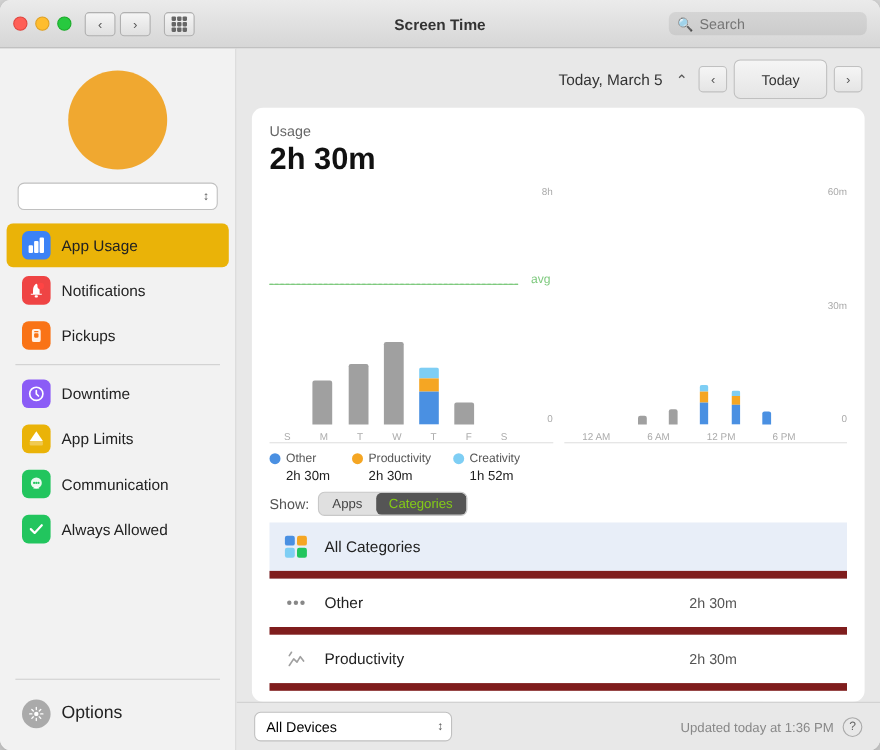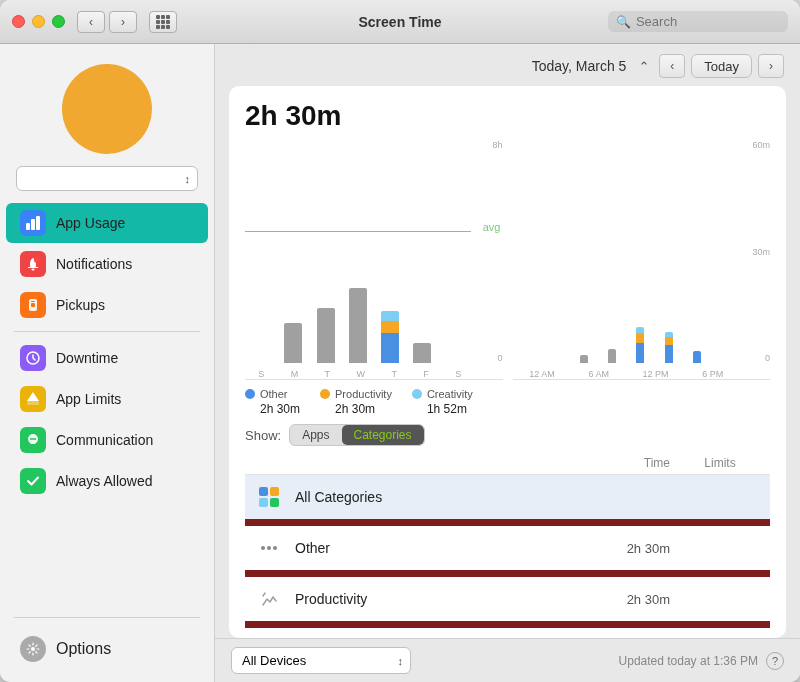--- a/index.html
+++ b/index.html
@@ -170,21 +170,21 @@
     .sidebar-item {
       display: flex;
       align-items: center;
       padding: 7px 14px;
       cursor: pointer;
       border-radius: 6px;
       margin: 0 6px 1px;
       gap: 10px;
     }
     .sidebar-item.active {
-      background: #14b8a6;
+      background: #eab308;
     }
     .sidebar-item-icon {
       width: 26px;
       height: 26px;
       border-radius: 6px;
       display: flex;
       align-items: center;
       justify-content: center;
       font-size: 15px;
       flex-shrink: 0;
@@ -258,28 +258,28 @@
       border: 1px solid #c0c0c0;
       border-radius: 4px;
       display: flex;
       align-items: center;
       justify-content: center;
       cursor: pointer;
       font-size: 12px;
       color: #555;
     }
     .today-btn {
-      padding: 3px 12px;
+      padding: 3px 24px;
       background: linear-gradient(to bottom, #f5f5f5, #e5e5e5);
       border: 1px solid #c0c0c0;
       border-radius: 6px;
       font-size: 13px;
       color: #333;
       cursor: pointer;
-      height: 24px;
+      height: 36px;
       display: flex;
       align-items: center;
     }
     .chart-area {
       margin: 0 14px;
       background: white;
       border-radius: 10px;
       padding: 14px 16px 10px;
       flex: 1;
       display: flex;
@@ -651,20 +651,21 @@
 
       <div class="date-nav">
         <span class="date-label">Today, March 5</span>
         <span style="font-size:13px;color:#555;margin-right:4px">⌃</span>
         <div class="date-nav-btn">‹</div>
         <div class="today-btn">Today</div>
         <div class="date-nav-btn">›</div>
       </div>
 
       <div class="chart-area">
+        <div class="usage-label">Usage</div>
         <div class="usage-value">2h 30m</div>
 
         <div class="chart-container">
 
           <div class="chart-weekly" style="position:relative;min-height:130px;">
 
             <div class="avg-line" style="top:38%;"></div>
             <span class="avg-label" style="top:34%;">avg</span>
 
             <div style="position:absolute;right:0;top:0;bottom:16px;width:28px;display:flex;flex-direction:column;justify-content:space-between;font-size:9px;color:#aaa;text-align:right;">
@@ -793,26 +794,20 @@
 
         <div class="show-bar">
           <span class="show-label">Show:</span>
           <div class="toggle-group">
             <button class="toggle-btn">Apps</button>
             <button class="toggle-btn active">Categories</button>
           </div>
         </div>
 
         <div class="table-area">
-          <div class="table-header">
-            <span></span>
-            <span></span>
-            <span style="text-align:right;padding-right:10px;">Time</span>
-            <span style="text-align:center;">Limits</span>
-          </div>
 
           <div class="table-row highlighted">
             <div class="row-icon">
               <svg width="24" height="24" viewBox="0 0 24 24" fill="none">
                 <rect x="2" y="2" width="9" height="9" rx="2" fill="#4a90e2"></rect>
                 <rect x="13" y="2" width="9" height="9" rx="2" fill="#f5a623"></rect>
                 <rect x="2" y="13" width="9" height="9" rx="2" fill="#7ecef4"></rect>
                 <rect x="13" y="13" width="9" height="9" rx="2" fill="#22c55e"></rect>
               </svg>
             </div>

